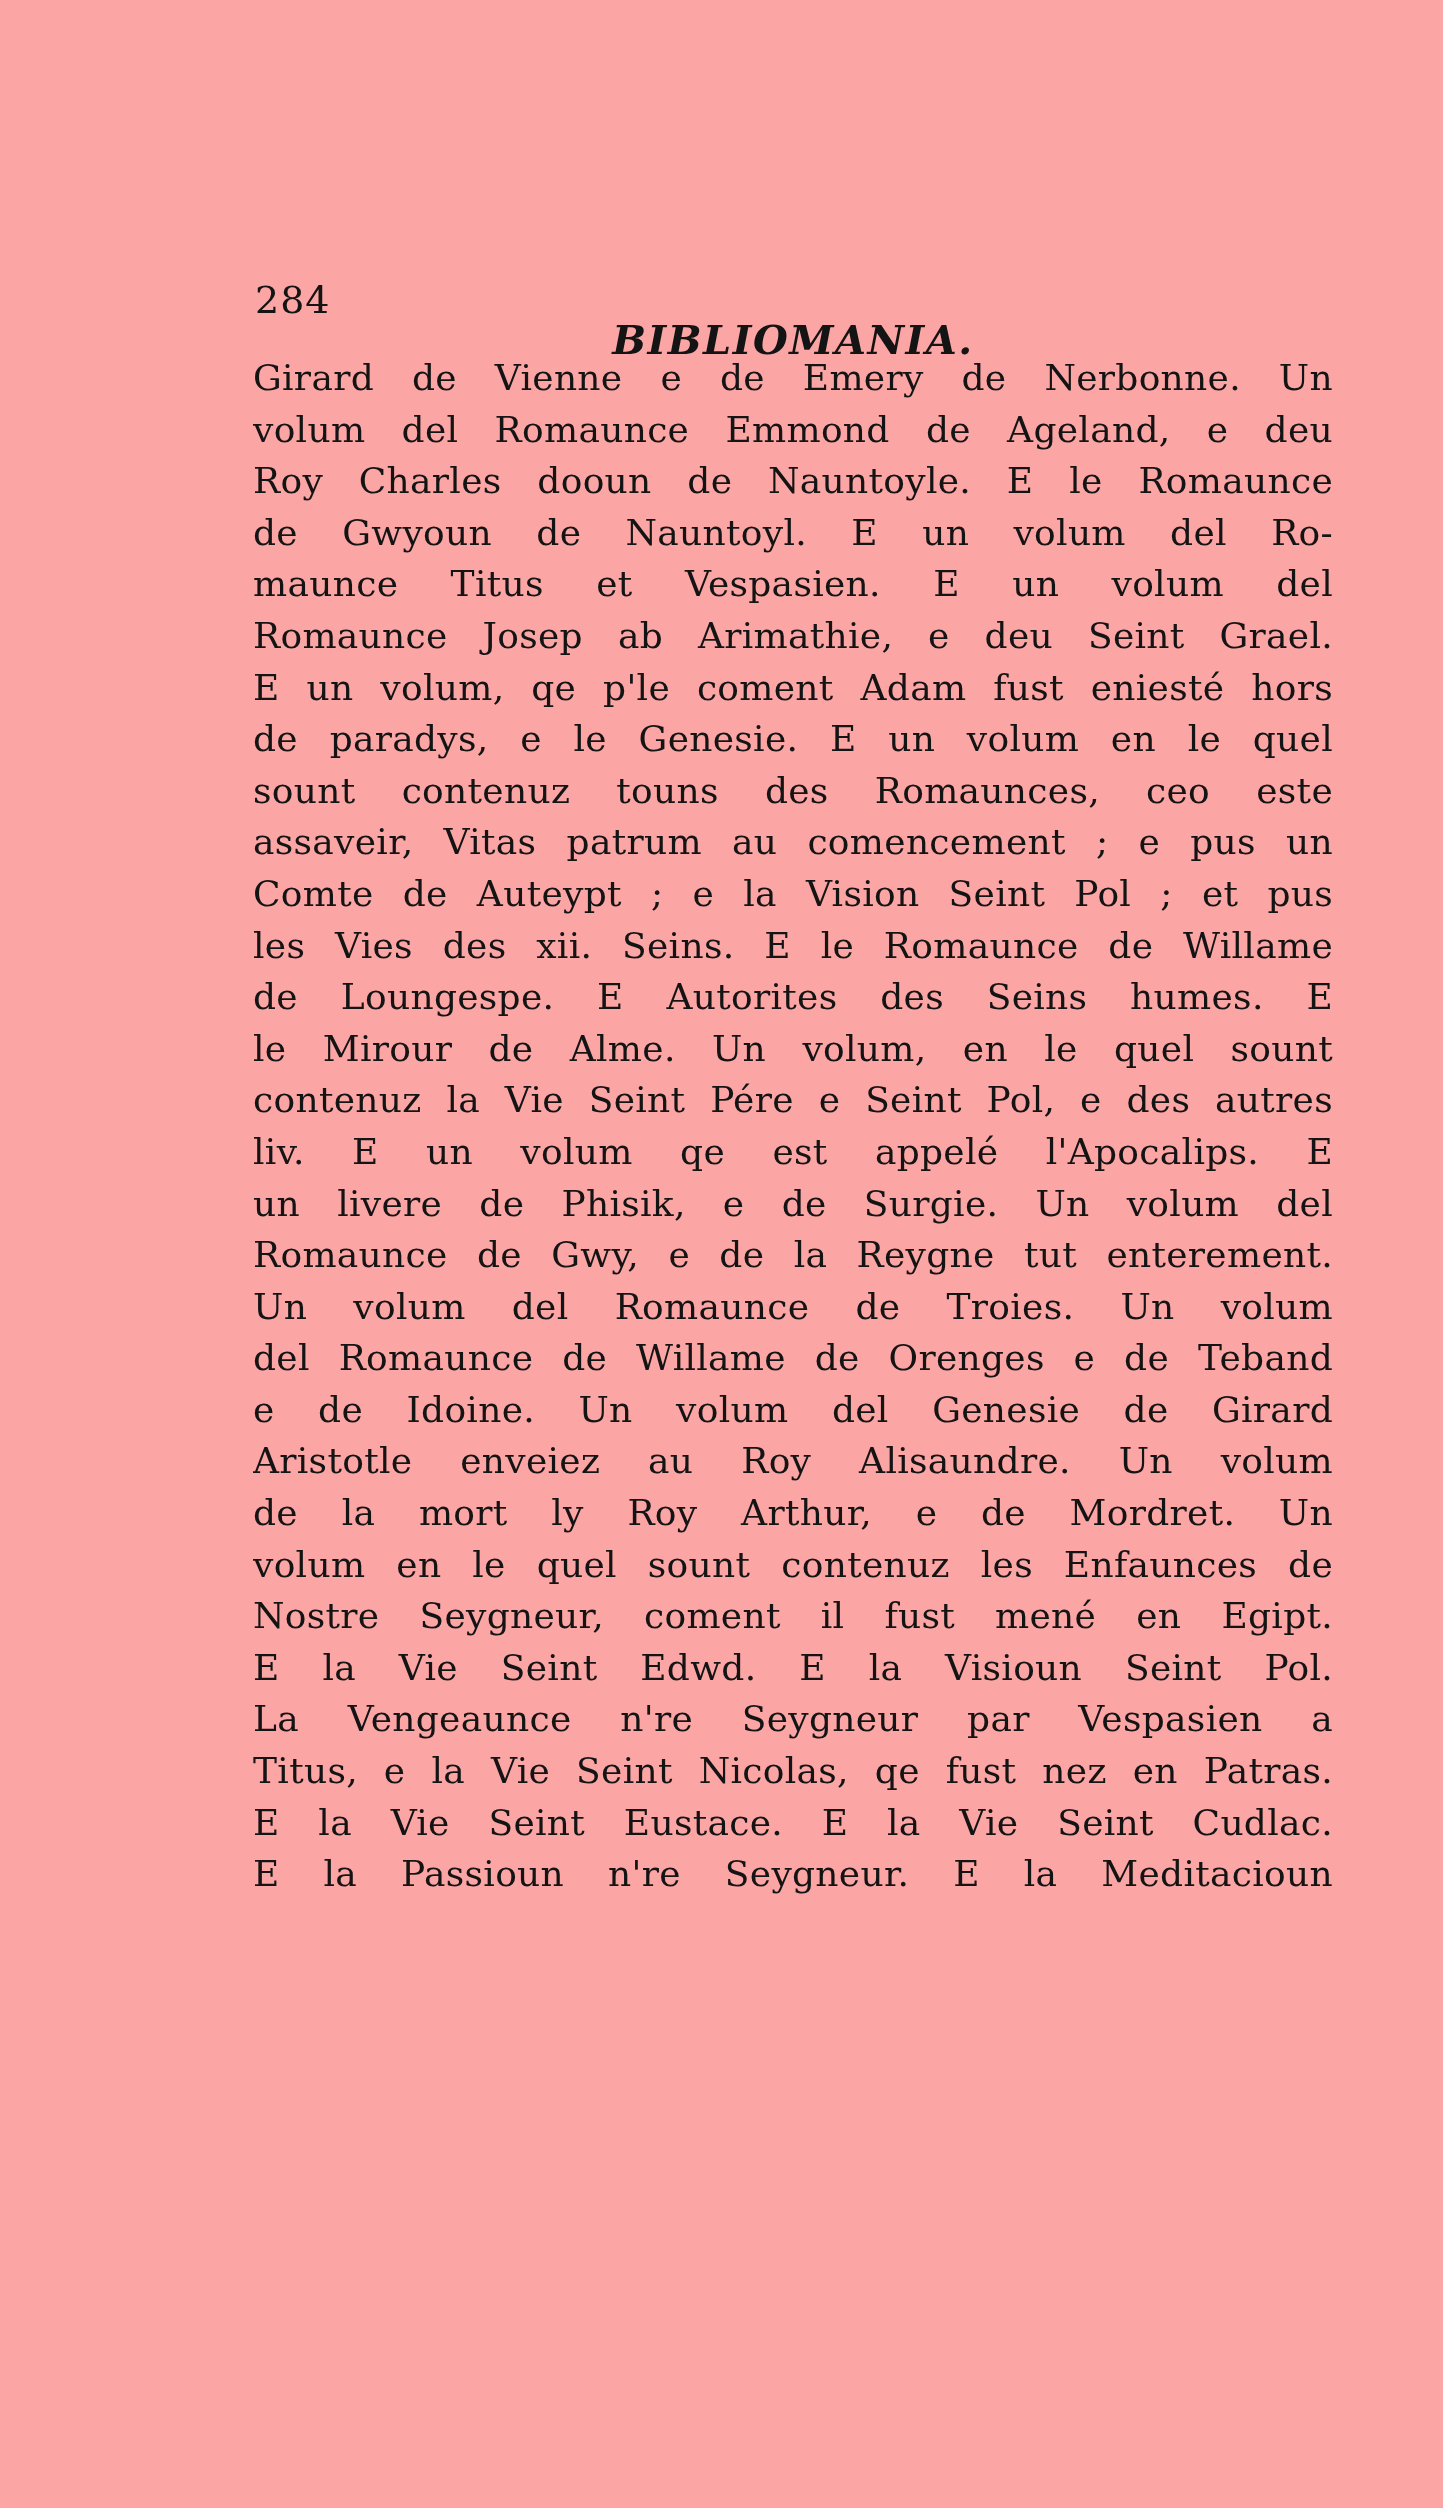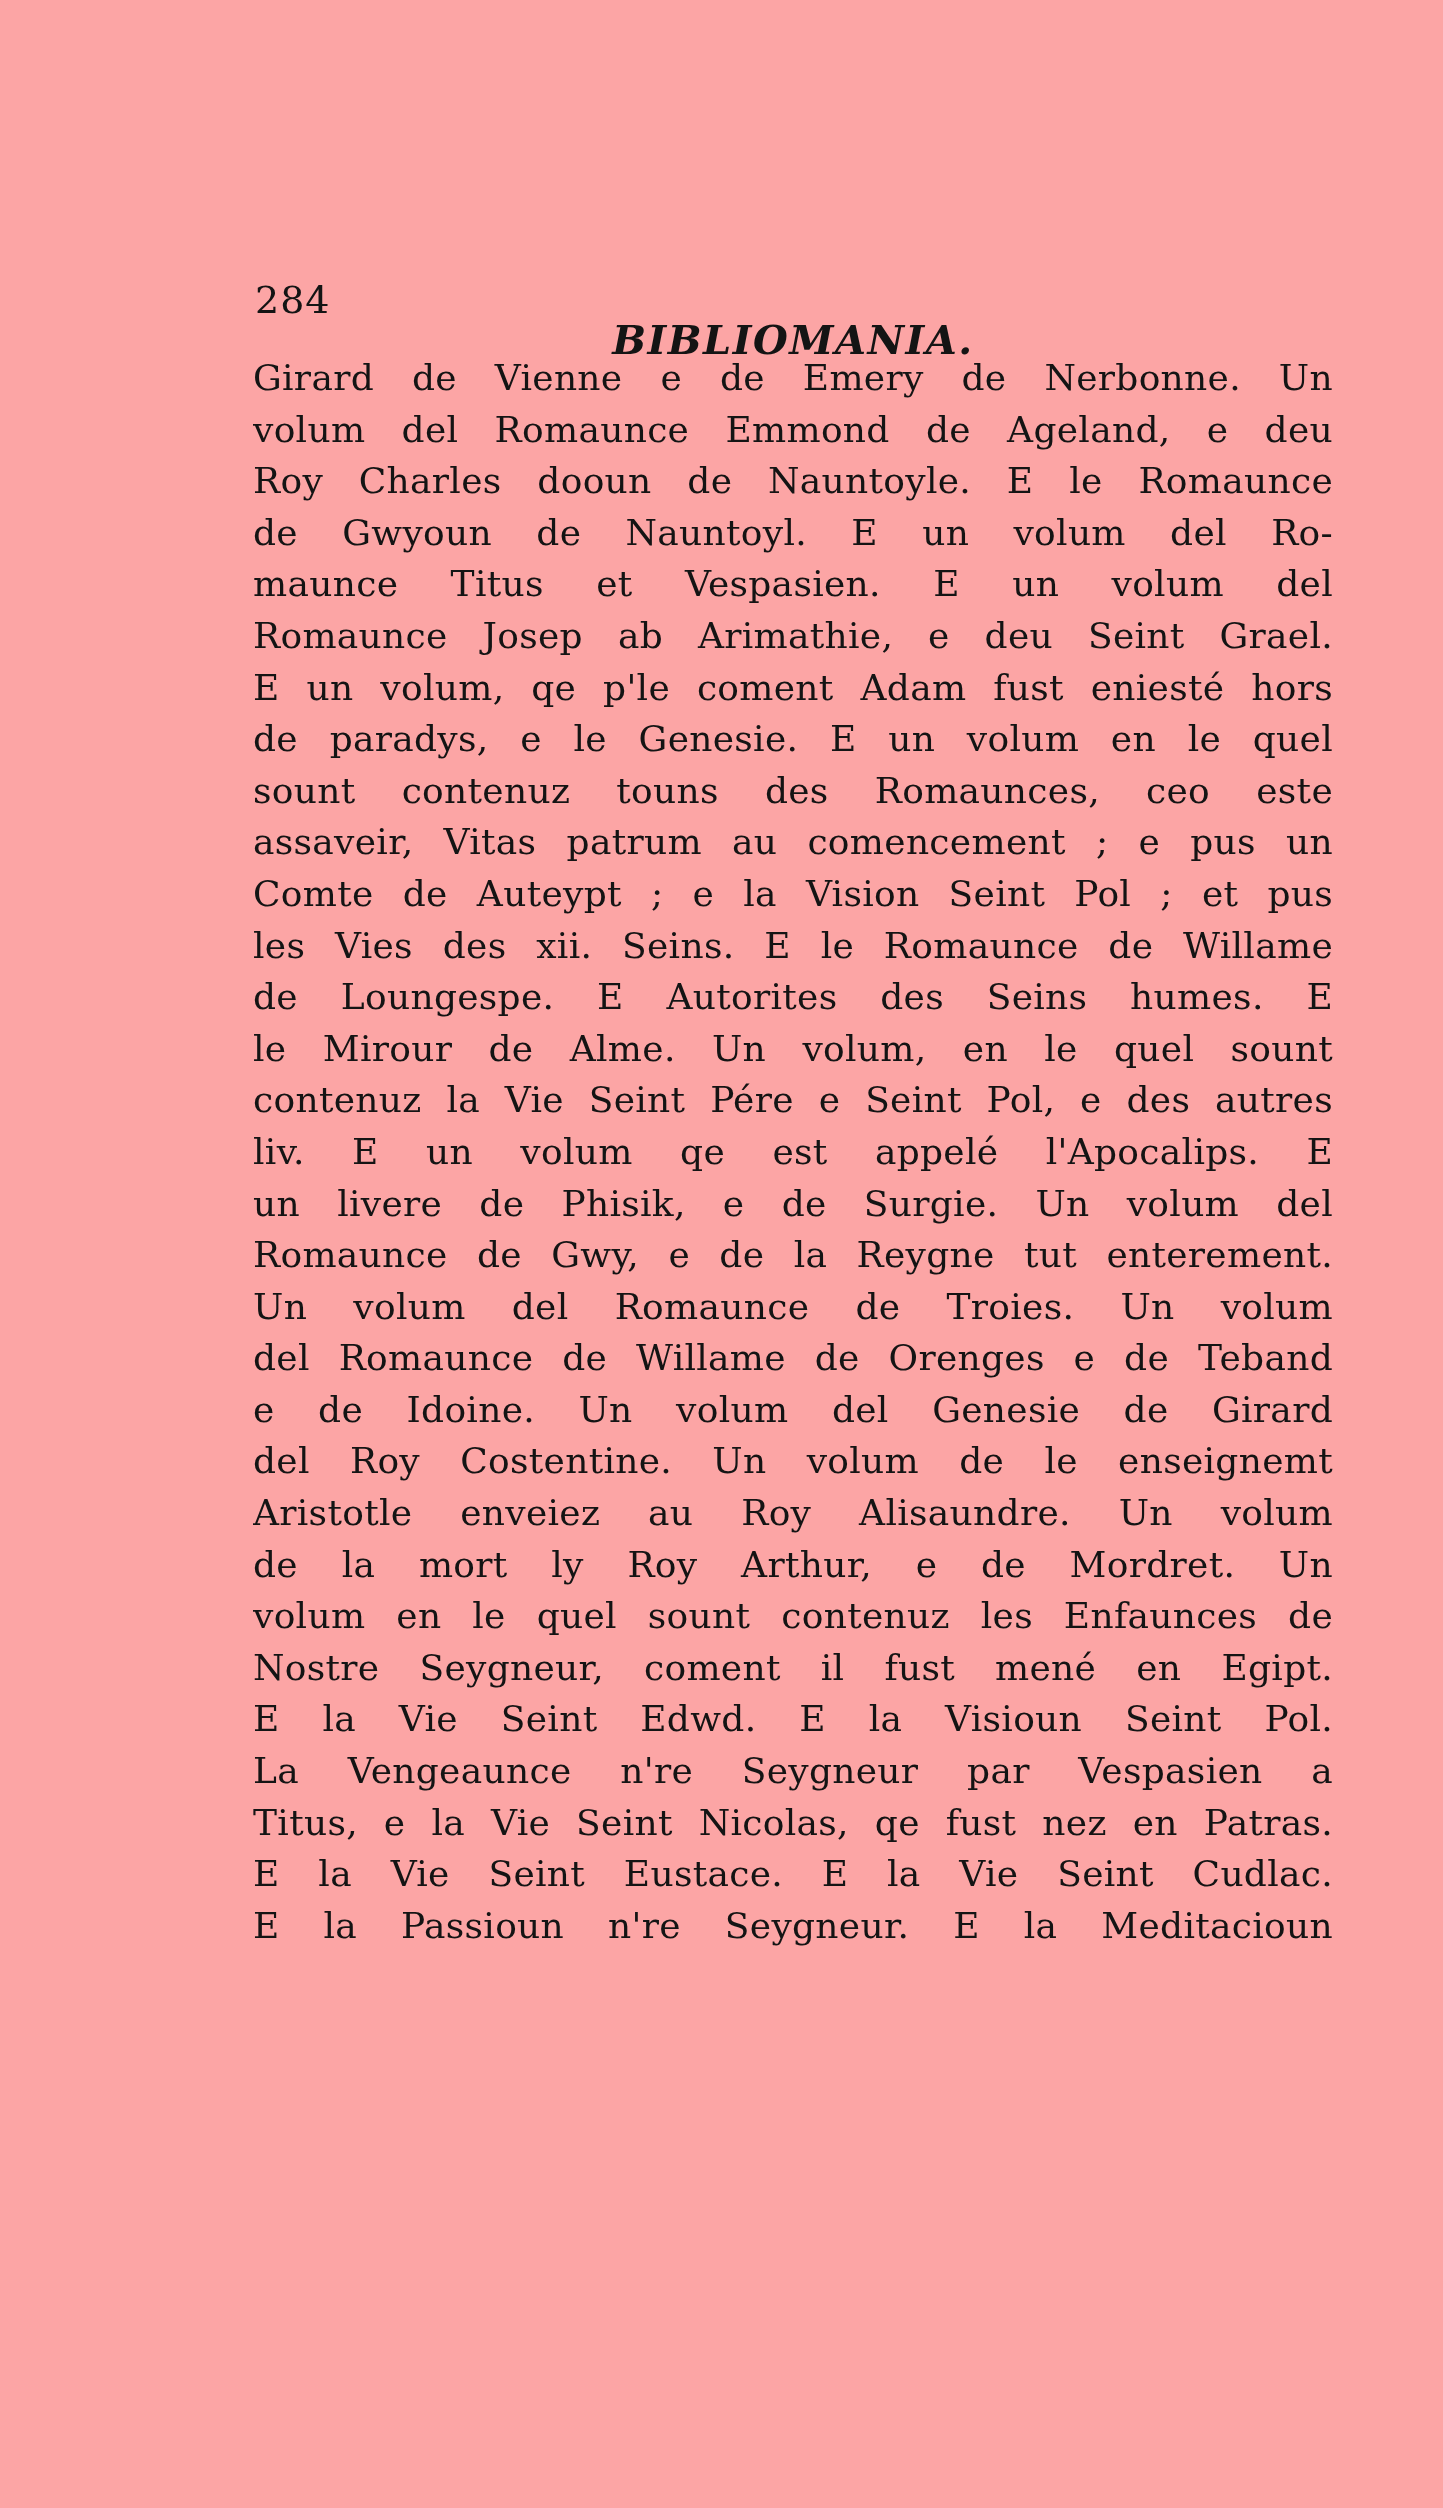--- a/index.html
+++ b/index.html
@@ -85,21 +85,20 @@
         <div class="text-line">les Vies des xii. Seins. E le Romaunce de Willame</div>
         <div class="text-line">de Loungespe. E Autorites des Seins humes. E</div>
         <div class="text-line">le Mirour de Alme. Un volum, en le quel sount</div>
         <div class="text-line">contenuz la Vie Seint Pére e Seint Pol, e des autres</div>
         <div class="text-line">liv. E un volum qe est appelé l'Apocalips. E</div>
         <div class="text-line">un livere de Phisik, e de Surgie. Un volum del</div>
         <div class="text-line">Romaunce de Gwy, e de la Reygne tut enterement.</div>
         <div class="text-line">Un volum del Romaunce de Troies. Un volum</div>
         <div class="text-line">del Romaunce de Willame de Orenges e de Teband</div>
         <div class="text-line">e de Idoine. Un volum del Genesie de Girard</div>
-        <div class="text-line">del Roy Costentine. Un volum de le enseignemt</div>
         <div class="text-line">Aristotle enveiez au Roy Alisaundre. Un volum</div>
         <div class="text-line">de la mort ly Roy Arthur, e de Mordret. Un</div>
         <div class="text-line">volum en le quel sount contenuz les Enfaunces de</div>
         <div class="text-line">Nostre Seygneur, coment il fust mené en Egipt.</div>
         <div class="text-line">E la Vie Seint Edwd. E la Visioun Seint Pol.</div>
         <div class="text-line">La Vengeaunce n're Seygneur par Vespasien a</div>
         <div class="text-line">Titus, e la Vie Seint Nicolas, qe fust nez en Patras.</div>
         <div class="text-line">E la Vie Seint Eustace. E la Vie Seint Cudlac.</div>
         <div class="text-line">E la Passioun n're Seygneur. E la Meditacioun</div>
       </div>

